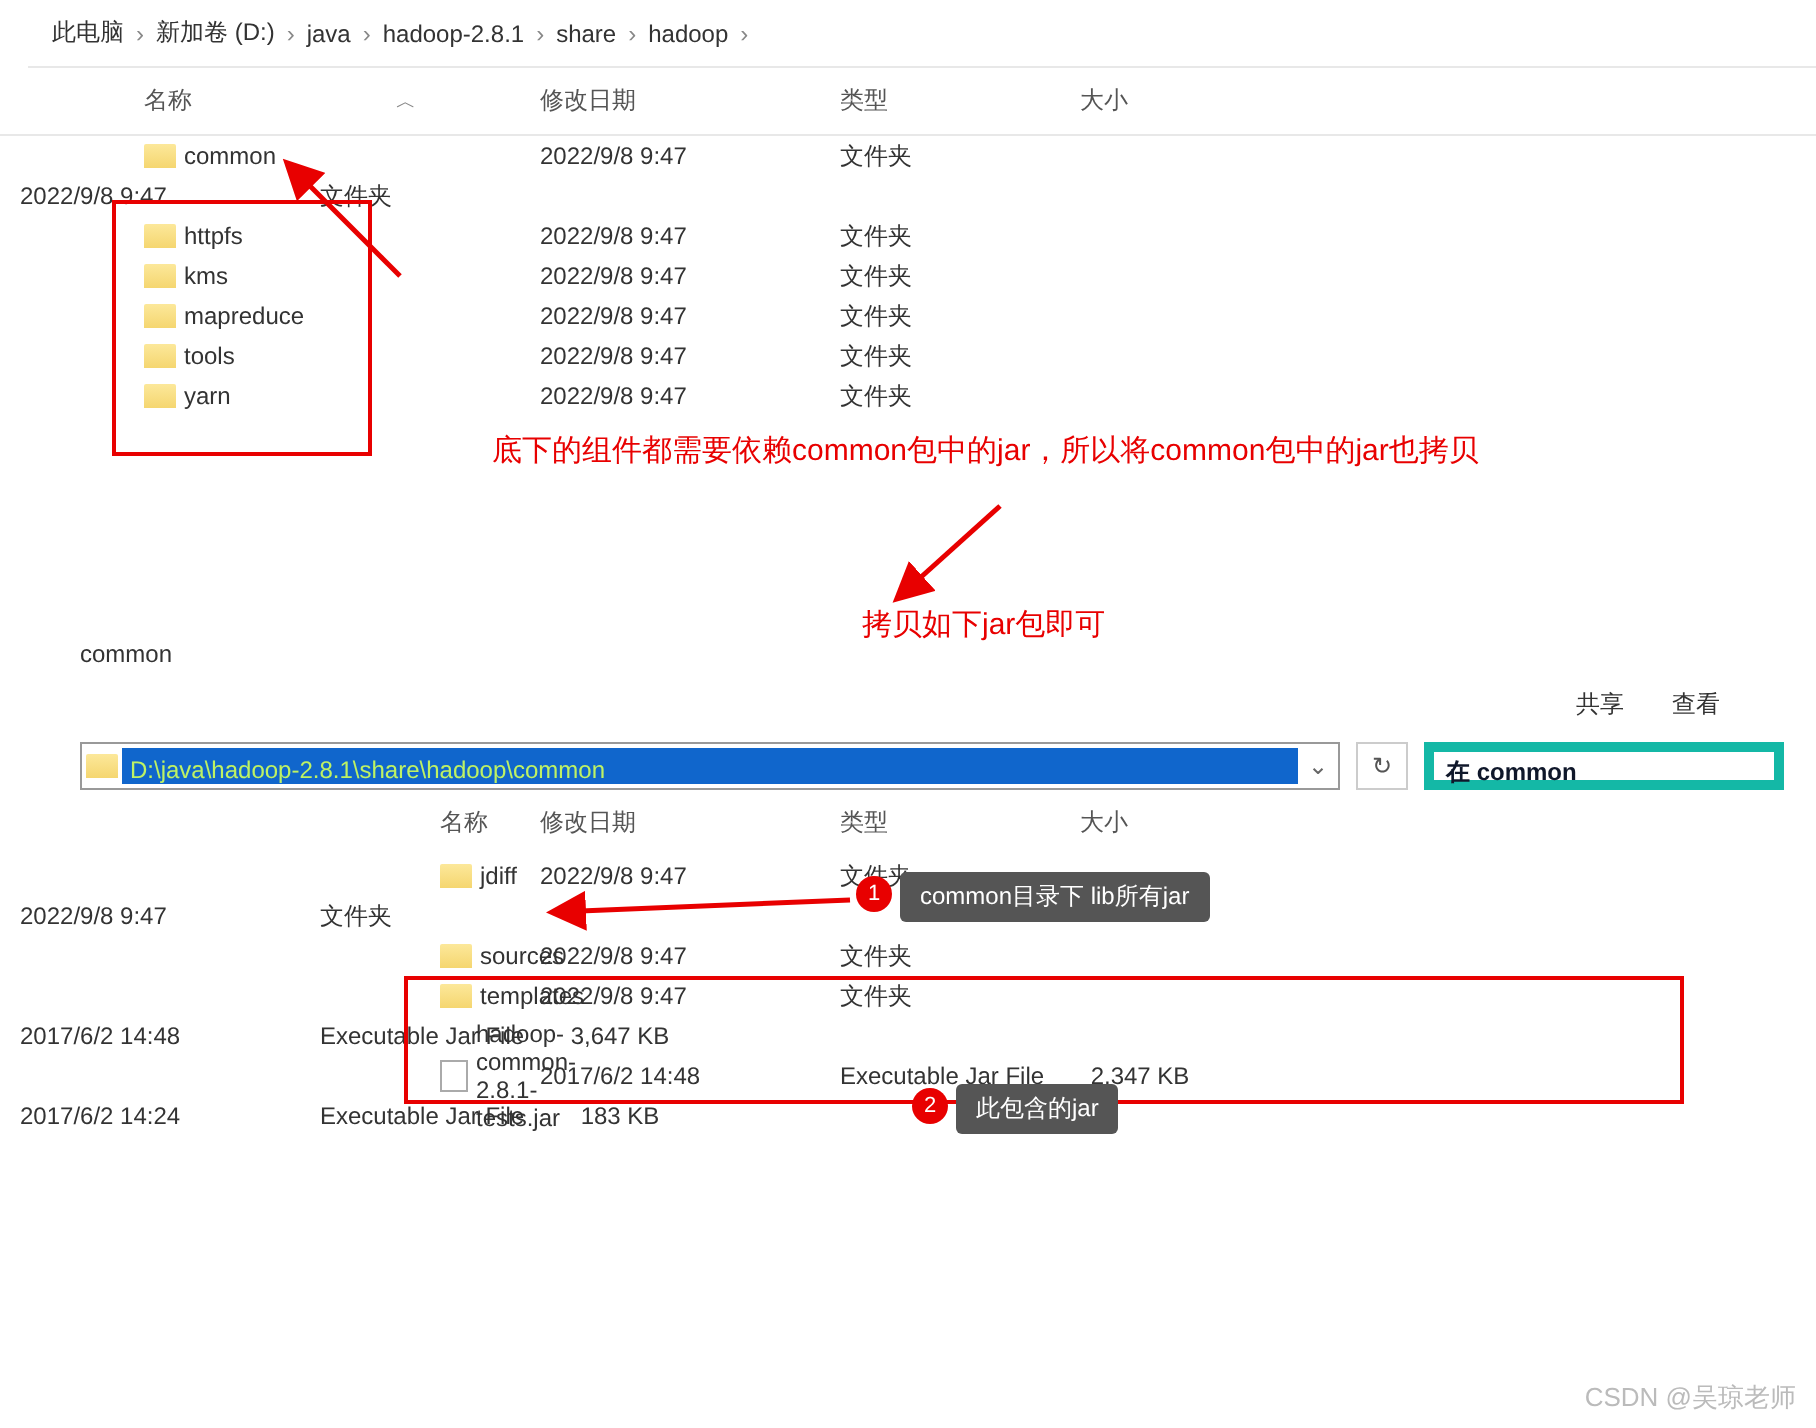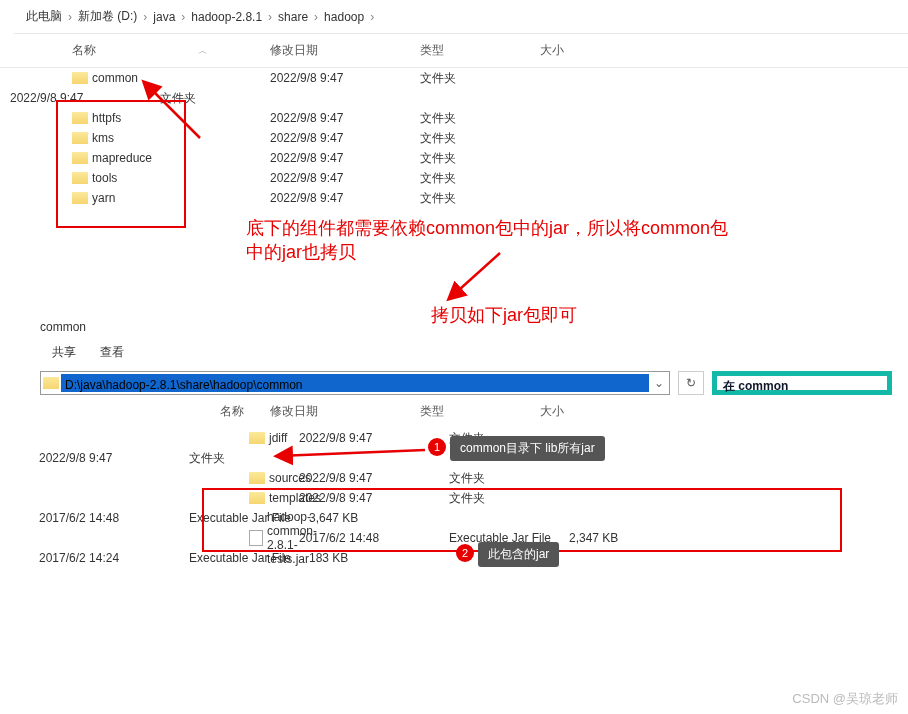--- a/index.html
+++ b/index.html
@@ -17,49 +17,49 @@
     .col-type { width: 120px; padding-left: 10px; }
     .col-size { width: 100px; padding-left: 10px; }
     
     .file-row { display: flex; align-items: center; height: 20px; }
     .file-row .col-name { display: flex; align-items: center; padding-left: 72px; gap: 4px; }
     .folder-icon { width: 16px; height: 12px; background: linear-gradient(#fce89a, #f5d670); border-radius: 1px 1px 0 0; display: inline-block; flex-shrink: 0; }
     .file-icon { width: 14px; height: 16px; border: 1px solid #aaa; background: #fff; display: inline-block; flex-shrink: 0; }
     
     .highlight-box { position: absolute; border: 2px solid #e80000; pointer-events: none; }
     
-    .annotation { position: absolute; color: #e80000; font-size: 18px; pointer-events: none; }
+    .annotation { position: absolute; color: #e80000; font-size: 15px; pointer-events: none; }
     
     .arrow-svg { position: absolute; pointer-events: none; }
     
     .sort-indicator { position: absolute; left: 198px; top: 10px; color: #888; font-size: 10px; }
     
     .middle-gap { height: 100px; position: relative; }
     
     .bottom-section { position: relative; }
     .window-title { padding: 12px 16px 4px 40px; font-size: 12px; }
-    .toolbar-row { display: flex; gap: 24px; padding: 6px 48px 10px 52px; font-size: 12px; }
+    .toolbar-row { display: flex; gap: 24px; padding: 6px 48px 10px 52px; font-size: 12px; justify-content: flex-end; }
     
     .address-bar-row { display: flex; align-items: center; gap: 8px; padding: 0 16px 0 40px; }
     .address-bar { flex: 0 0 630px; display: flex; align-items: center; border: 1px solid #999; height: 24px; background: #fff; }
     .addr-icon { width: 20px; display: flex; align-items: center; justify-content: center; }
-    .addr-text { flex: 1; background: #1066cc; color: #000000; padding: 2px 4px; height: 18px; line-height: 18px; }
+    .addr-text { flex: 1; background: #1066cc; color: #bef264; padding: 2px 4px; height: 18px; line-height: 18px; }
     .addr-dropdown { width: 20px; text-align: center; color: #666; cursor: pointer; }
     .refresh-btn { width: 26px; height: 24px; border: 1px solid #ccc; background: #fff; display: flex; align-items: center; justify-content: center; color: #555; }
     .search-box { flex: 1; height: 24px; border: 5px solid #14b8a6; padding: 2px 6px; color: #0f172a; font-weight: bold; }
     
     .bottom-table-header { display: flex; padding: 8px 0; color: #555; }
     .bottom-col-name { width: 260px; padding-left: 220px; }
     .bottom-col-date { width: 150px; padding-left: 10px; }
     .bottom-col-type { width: 120px; padding-left: 10px; }
     .bottom-col-size { width: 100px; padding-left: 10px; text-align: left; }
     
-    .bottom-file-row { display: flex; align-items: center; height: 20px; margin-left: 29px; }
+    .bottom-file-row { display: flex; align-items: center; height: 20px; }
     .bottom-file-row .bottom-col-name { display: flex; align-items: center; padding-left: 220px; gap: 4px; }
-    .bottom-file-row .bottom-col-size { text-align: left; padding-right: 30px; }
+    .bottom-file-row .bottom-col-size { text-align: center; padding-right: 30px; }
     
     .callout-badge { display: inline-flex; width: 18px; height: 18px; border-radius: 50%; background: #e80000; color: #fff; align-items: center; justify-content: center; font-size: 11px; position: absolute; }
     .callout-label { position: absolute; background: #555; color: #fff; padding: 4px 10px; border-radius: 3px; font-size: 12px; }
     
     .watermark { position: absolute; bottom: 6px; right: 10px; color: #bbb; font-size: 13px; }
   </style>
 </head>
 <body>
 
 <div class="top-section">

